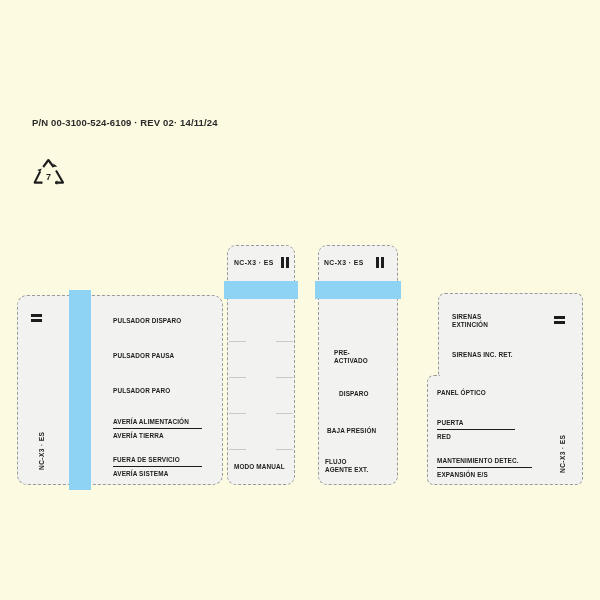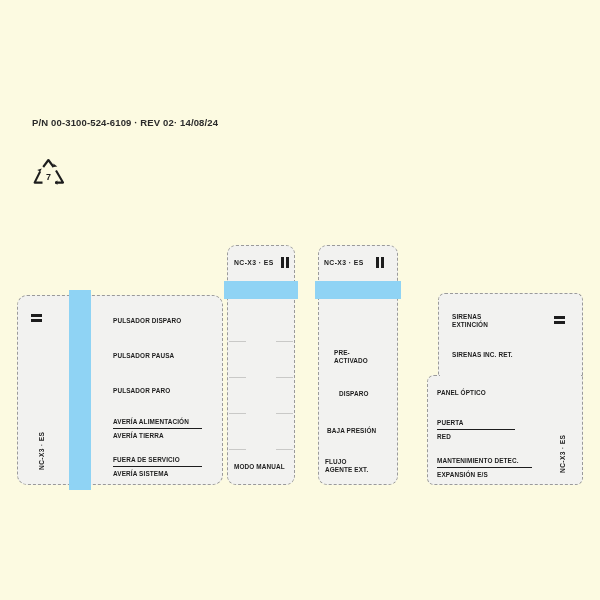--- a/index.html
+++ b/index.html
@@ -72,21 +72,21 @@
     border:1px dashed #9a9a9a;box-sizing:border-box;
     border-radius:7px 0 7px 7px;
   }
   .p4mask{position:absolute;background:#f2f2f0;}
 </style>
 </head>
 <body>
 
 <div class="sheet">
 
-  <div class="partline">P/N 00-3100-524-6109 · REV 02· 14/08/24</div>
+  <div class="partline">P/N 00-3100-524-6109 · REV 02· 14/11/24</div>
 
   <div class="recycle">
     <svg viewBox="0 0 38 34" width="38" height="34">
       <g fill="none" stroke="#1d1d1d" stroke-width="2.1" stroke-linejoin="round">
         <path d="M13.2 9.0 L18.4 2.0 L23.6 9.0"></path>
         <path d="M26.0 12.4 L33.0 24.6 L25.0 24.6"></path>
         <path d="M12.5 24.6 L4.6 24.6 L10.2 13.4"></path>
       </g>
       <g fill="#1d1d1d">
         <path d="M23.6 9.0 l-0.3 -3.4 l4.0 3.0 z" transform="rotate(0)"></path>

